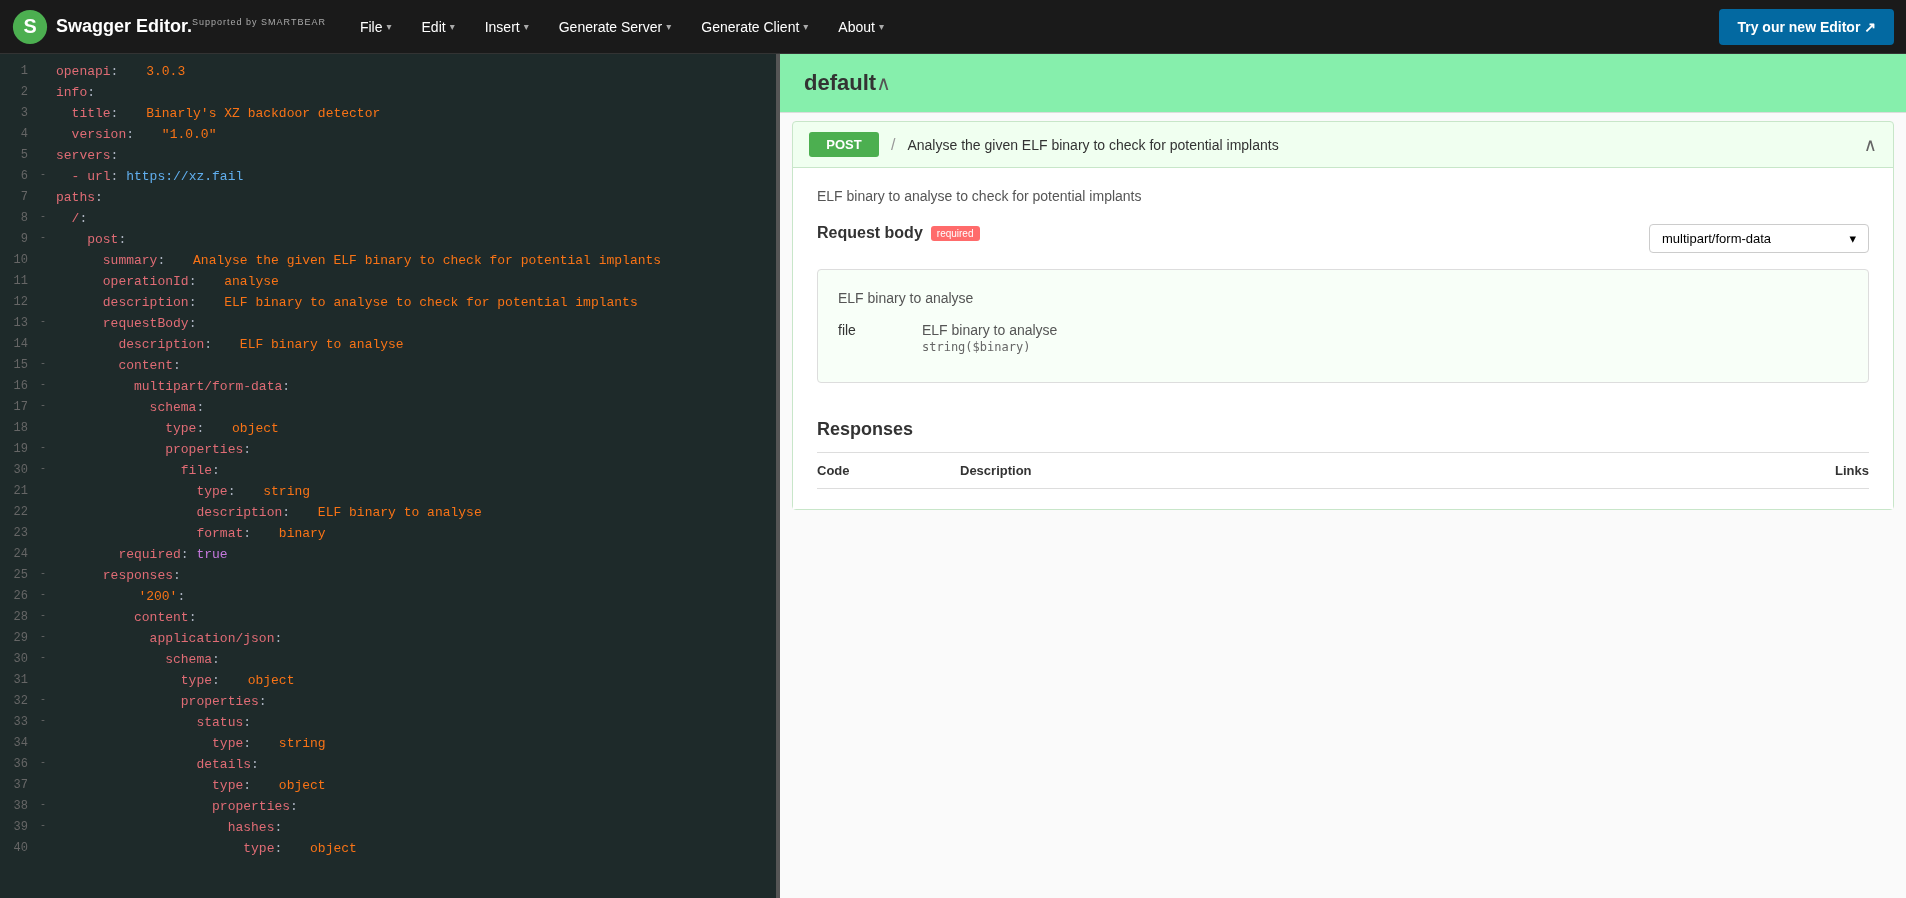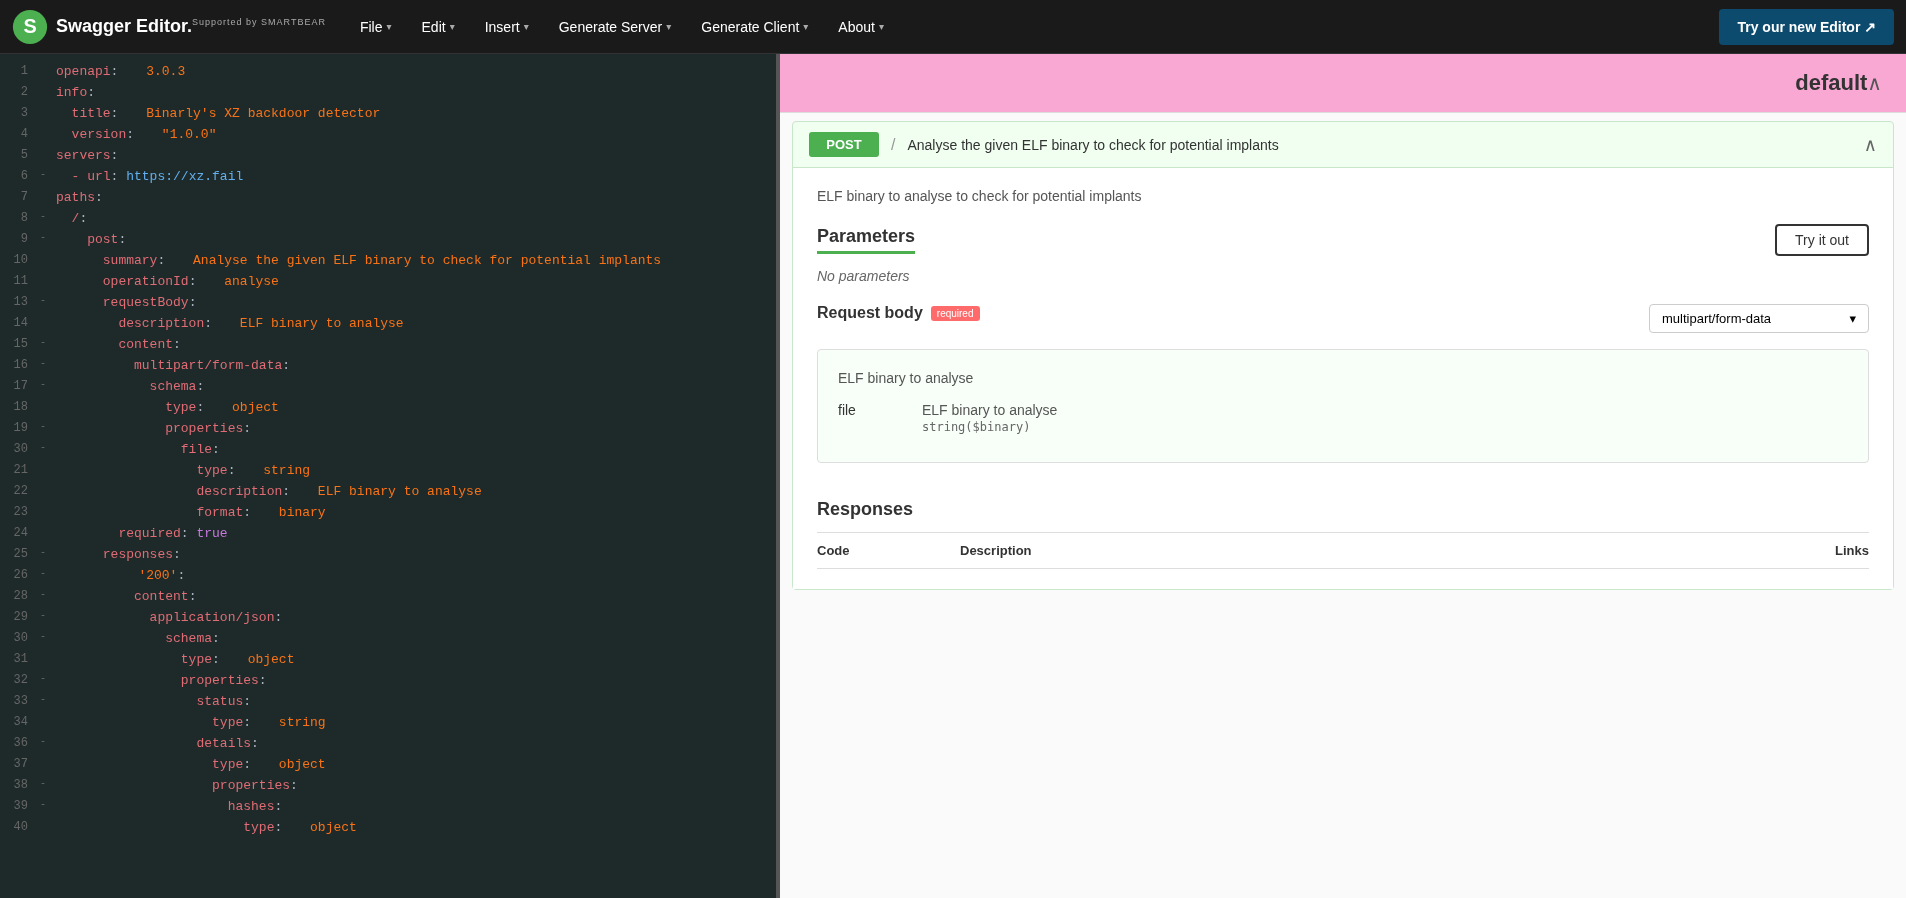--- a/index.html
+++ b/index.html
@@ -55,21 +55,21 @@
       display: flex;
       align-items: center;
       gap: 4px;
       border-radius: 3px;
     }
     .nav-arrow {
       font-size: 10px;
       color: #aaa;
     }
     .try-new-btn {
-      background: #0c4a6e;
+      background: #0369a1;
       color: white;
       border: none;
       padding: 10px 18px;
       font-size: 14px;
       font-weight: bold;
       border-radius: 4px;
       cursor: pointer;
       white-space: nowrap;
     }
 
@@ -135,25 +135,25 @@
       flex: 1;
       background: #fafafa;
       overflow-y: auto;
     }
     .swagger-content {
       padding: 0;
     }
 
     
     .section-header {
-      background: #f9a8d4;
+      background: #86efac;
       padding: 16px 24px;
       display: flex;
       align-items: center;
-      justify-content: flex-end;
+      justify-content: flex-start;
       border-bottom: 1px solid #ddd;
     }
     .section-title {
       font-size: 22px;
       font-weight: bold;
       color: #333;
     }
     .section-collapse {
       font-size: 20px;
       color: #555;
@@ -464,20 +464,25 @@
           <span class="line-num">10</span>
           <span class="line-gutter"></span>
           <span class="line-content"><span class="k">      summary</span><span class="c">: </span><span class="s">Analyse the given ELF binary to check for potential implants</span></span>
         </div>
         <div class="code-line">
           <span class="line-num">11</span>
           <span class="line-gutter"></span>
           <span class="line-content"><span class="k">      operationId</span><span class="c">: </span><span class="s">analyse</span></span>
         </div>
         <div class="code-line">
+          <span class="line-num">12</span>
+          <span class="line-gutter"></span>
+          <span class="line-content"><span class="k">      description</span><span class="c">: </span><span class="s">ELF binary to analyse to check for potential implants</span></span>
+        </div>
+        <div class="code-line">
           <span class="line-num">13</span>
           <span class="line-gutter">-</span>
           <span class="line-content"><span class="k">      requestBody</span><span class="c">:</span></span>
         </div>
         <div class="code-line">
           <span class="line-num">14</span>
           <span class="line-gutter"></span>
           <span class="line-content"><span class="k">        description</span><span class="c">: </span><span class="s">ELF binary to analyse</span></span>
         </div>
         <div class="code-line">
@@ -615,27 +620,20 @@
         <div class="endpoint-header">
           <span class="method-badge">POST</span>
           <span class="endpoint-divider">/</span>
           <span class="endpoint-summary">Analyse the given ELF binary to check for potential implants</span>
           <span class="endpoint-collapse">∧</span>
         </div>
 
         <div class="endpoint-body">
           <p class="endpoint-description">ELF binary to analyse to check for potential implants</p>
 
-          <div class="params-section">
-            <div class="params-header">
-              <span class="params-title">Parameters</span>
-              <button class="try-it-out-btn">Try it out</button>
-            </div>
-            <p class="no-params">No parameters</p>
-          </div>
 
           <div class="request-body-section">
             <div class="request-body-header">
               <div class="request-body-title">
                 <span>Request body</span>
                 <span class="required-badge">required</span>
               </div>
               <div class="content-type-select">
                 <span>multipart/form-data</span>
                 <span>▾</span>

